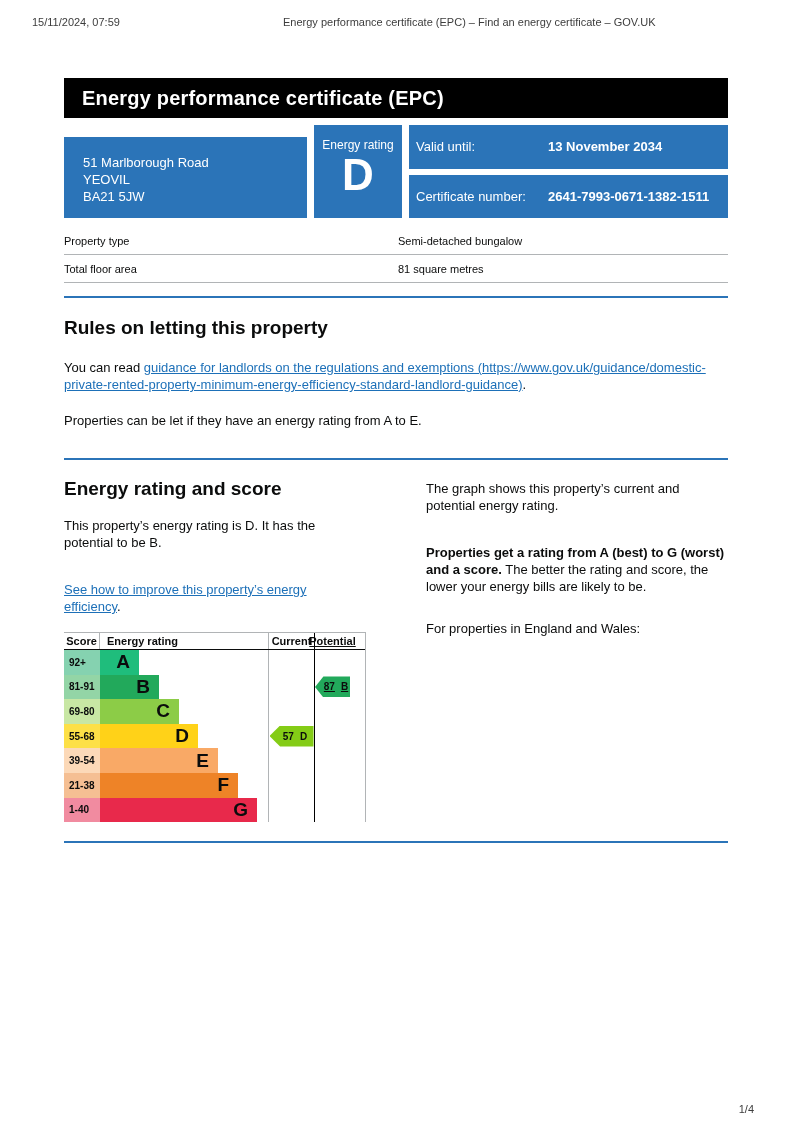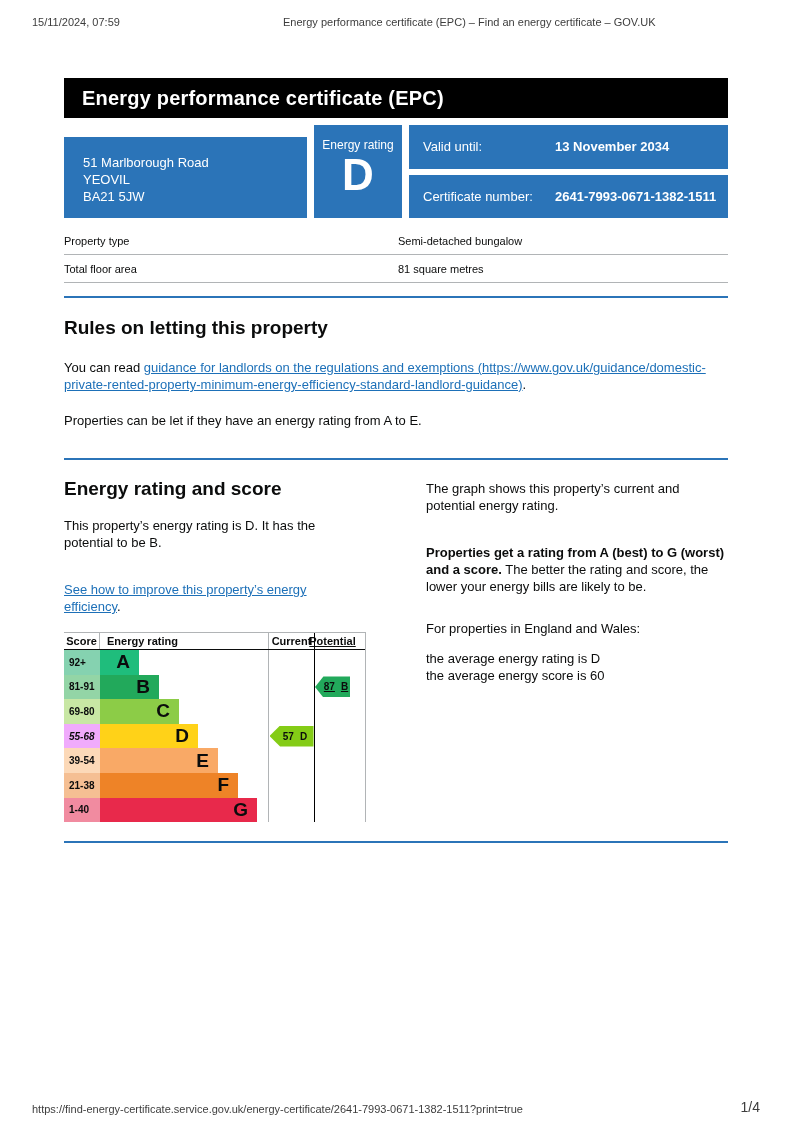--- a/index.html
+++ b/index.html
@@ -4,37 +4,37 @@
 <style>
   * { margin:0; padding:0; box-sizing:border-box; }
   html,body { background:#fff; }
   body { font-family:"Liberation Sans", sans-serif; color:#0b0c0c; }
   .page { position:relative; width:800px; height:1133px; background:#fff; overflow:hidden; }
 
   
   .print-header-date { position:absolute; top:16px; left:32px; font-size:11px; color:#3d3d3d; }
   .print-header-title { position:absolute; top:16px; left:283px; font-size:11px; color:#3d3d3d; }
   .print-footer-url { position:absolute; bottom:18px; left:32px; font-size:11px; color:#3d3d3d; }
-  .print-footer-page { position:absolute; bottom:18px; right:40px; font-size:14px; color:#3d3d3d; }
+  .print-footer-page { position:absolute; bottom:18px; right:46px; font-size:11px; color:#3d3d3d; }
 
   .content { position:absolute; left:64px; top:78px; width:664px; }
 
   
   .banner { background:#000; color:#fff; height:40px; line-height:40px; padding-left:18px;
             font-size:20px; font-weight:bold; letter-spacing:0.2px; }
 
   
   .summary-row { display:flex; margin-top:7px; height:93px; gap:7px; }
   .box { background:#2b74b8; color:#fff; }
   .address-box { width:243px; padding:17px 0 0 19px; font-size:13px; line-height:17px;margin-top:12px; }
   .rating-box { width:88px; text-align:center; padding-top:13px; }
   .rating-box .rating-label { font-size:12px; }
   .rating-box .rating-letter { font-size:44px; font-weight:bold; line-height:46px; }
   .validity-stack { flex:1; display:flex; flex-direction:column; gap:6px; }
-  .validity-stack .box { flex:1; display:flex; align-items:center; padding-left:14px; font-size:13px; }
+  .validity-stack .box { flex:1; display:flex; align-items:center; padding-left:7px; font-size:13px; }
   .validity-stack .lbl { width:132px; }
   .validity-stack .val { font-weight:bold; }
 
   
   .prop-table { margin-top:9px; }
   .prop-row { display:flex; height:28px; align-items:center; border-bottom:1px solid #b1b4b6; font-size:11px; }
   .prop-row .p-label { width:334px; }
 
   .rule-blue { border:none; height:2px; background:#2b74b8; }
   .hr1 { margin-top:13px; }
@@ -179,21 +179,21 @@
                 </div>
                 <div class="chart-row band-row">
                   <div class="cell-score band-score" style="background: rgb(200, 231, 164);">69-80</div>
                   <div class="cell-bars">
                     <div class="band-bar" style="width: 79px; background: rgb(140, 204, 71);">C</div>
                   </div>
                   <div class="cell-current arrow-cell"></div>
                   <div class="cell-potential arrow-cell"></div>
                 </div>
                 <div class="chart-row band-row">
-                  <div class="cell-score band-score" style="background: #f0abfc; font-style: italic;">55-68</div>
+                  <div class="cell-score band-score" style="background: #fde047;">55-68</div>
                   <div class="cell-bars">
                     <div class="band-bar" style="width: 98px; background: rgb(255, 210, 24);">D</div>
                   </div>
                   <div class="cell-current arrow-cell">
                     <div class="arrow arrow-current" style="background: #84cc16;">
                       <span class="num">57</span>
                       <span class="ltr">D</span>
                     </div>
                   </div>
                   <div class="cell-potential arrow-cell"></div>
@@ -224,25 +224,20 @@
                 </div>
               </div>
           </div>
         </div>
       </div>
 
       <div class="col-right">
         <p class="body-text r1">The graph shows this property’s current and potential energy rating.</p>
         <p class="body-text r2"><span class="bold">Properties get a rating from A (best) to G (worst) and a score.</span><span> The better the rating and score, the lower your energy bills are likely to be.</span></p>
         <p class="body-text r3">For properties in England and Wales:</p>
-        <p class="body-text r4">
-          <span>the average energy rating is D</span><br>
-          <span>the average energy score is 60</span>
-        </p>
       </div>
     </div>
 
     <hr class="rule-blue hr3">
   </div>
 
-  <div class="print-footer-url">https://find-energy-certificate.service.gov.uk/energy-certificate/2641-7993-0671-1382-1511?print=true</div>
   <div class="print-footer-page">1/4</div>
 </div>
 
 </body></html>

